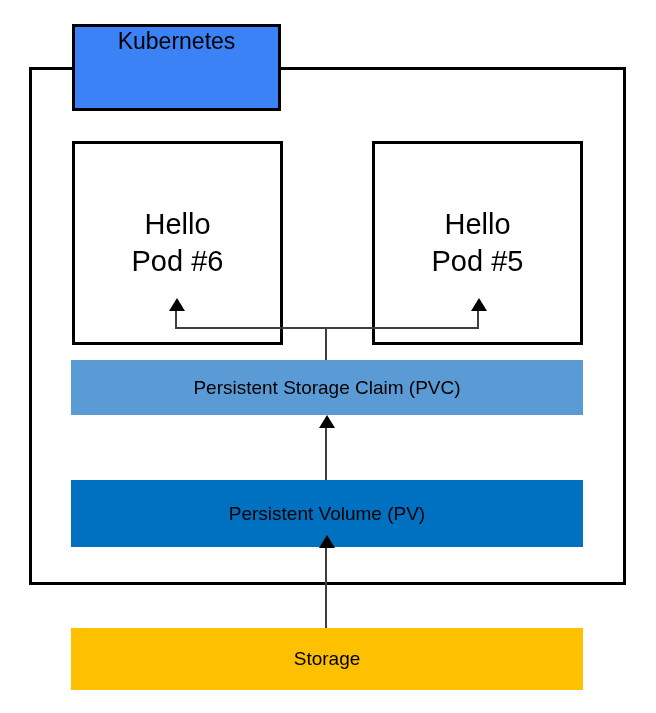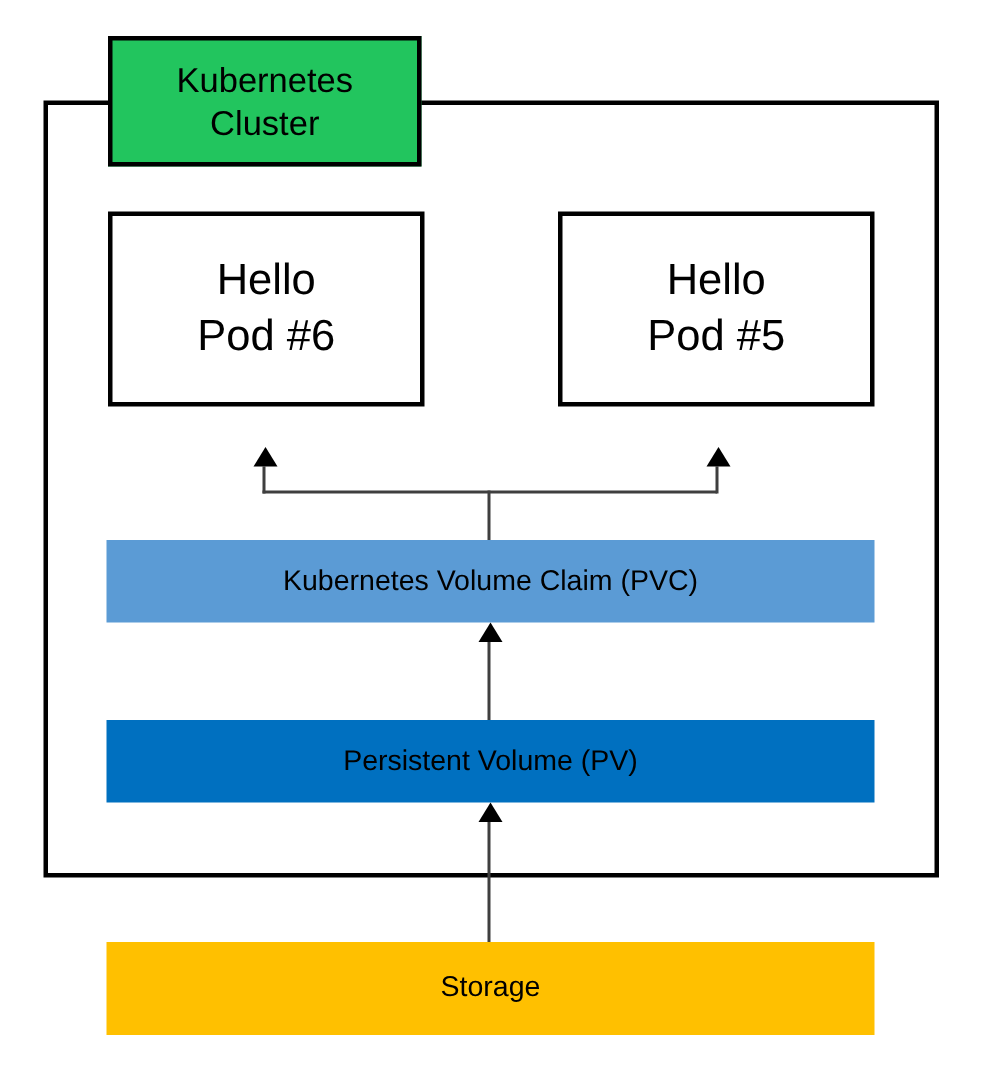--- a/index.html
+++ b/index.html
@@ -33,36 +33,36 @@
 
   
   .cluster-title-box {
     position: absolute;
     left: 72px;
     top: 24px;
     width: 209px;
     height: 87px;
     border: 3px solid #000000;
     box-sizing: border-box;
-    background: #22c55e;
+    background: #3b82f6;
     display: flex;
     flex-direction: column;
     align-items: center;
-    justify-content: center;
+    justify-content: space-between;
     line-height: 1.25;
     font-size: 23px;
     color: #000000;
   }
   .cluster-title-box span { display: block; }
 
   
   .pod-box {
     position: absolute;
     width: 211px;
-    height: 130px;
+    height: 204px;
     border: 3px solid #000000;
     box-sizing: border-box;
     background: #ffffff;
     display: flex;
     flex-direction: column;
     align-items: center;
     justify-content: center;
     line-height: 1.28;
     font-size: 29px;
     color: #000000;
@@ -83,21 +83,21 @@
     box-sizing: border-box;
   }
   #pvc-bar {
     top: 360px;
     height: 55px;
     background: #5B9BD5;
     font-size: 19px;
   }
   #pv-bar {
     top: 480px;
-    height: 55px;
+    height: 67px;
     background: #0070C0;
     font-size: 19px;
   }
   #storage-bar {
     top: 628px;
     height: 62px;
     background: #FFC000;
     font-size: 19px;
   }
 
@@ -139,42 +139,41 @@
 </style>
 </head>
 <body>
 
 <div id="canvas">
 
   <div class="cluster-boundary"></div>
 
   <div class="cluster-title-box">
     <span>Kubernetes</span>
-    <span>Cluster</span>
   </div>
 
   <div class="pod-box" id="pod-1">
     <span>Hello</span>
     <span>Pod #6</span>
   </div>
 
   <div class="pod-box" id="pod-2">
     <span>Hello</span>
     <span>Pod #5</span>
   </div>
 
   <div class="vline" id="branch-stem"></div>
   <div class="hline" id="branch-cross"></div>
   <div class="vline" id="branch-left-up"></div>
   <div class="vline" id="branch-right-up"></div>
   <div class="arrowhead" id="arrow-pod1"></div>
   <div class="arrowhead" id="arrow-pod2"></div>
 
   <div class="layer-bar" id="pvc-bar">
-    <span>Kubernetes Volume Claim (PVC)</span>
+    <span>Persistent Storage Claim (PVC)</span>
   </div>
 
   <div class="vline" id="pv-to-pvc-line"></div>
   <div class="arrowhead" id="arrow-pv-to-pvc"></div>
 
   <div class="layer-bar" id="pv-bar">
     <span>Persistent Volume (PV)</span>
   </div>
 
   <div class="vline" id="storage-to-pv-line"></div>

